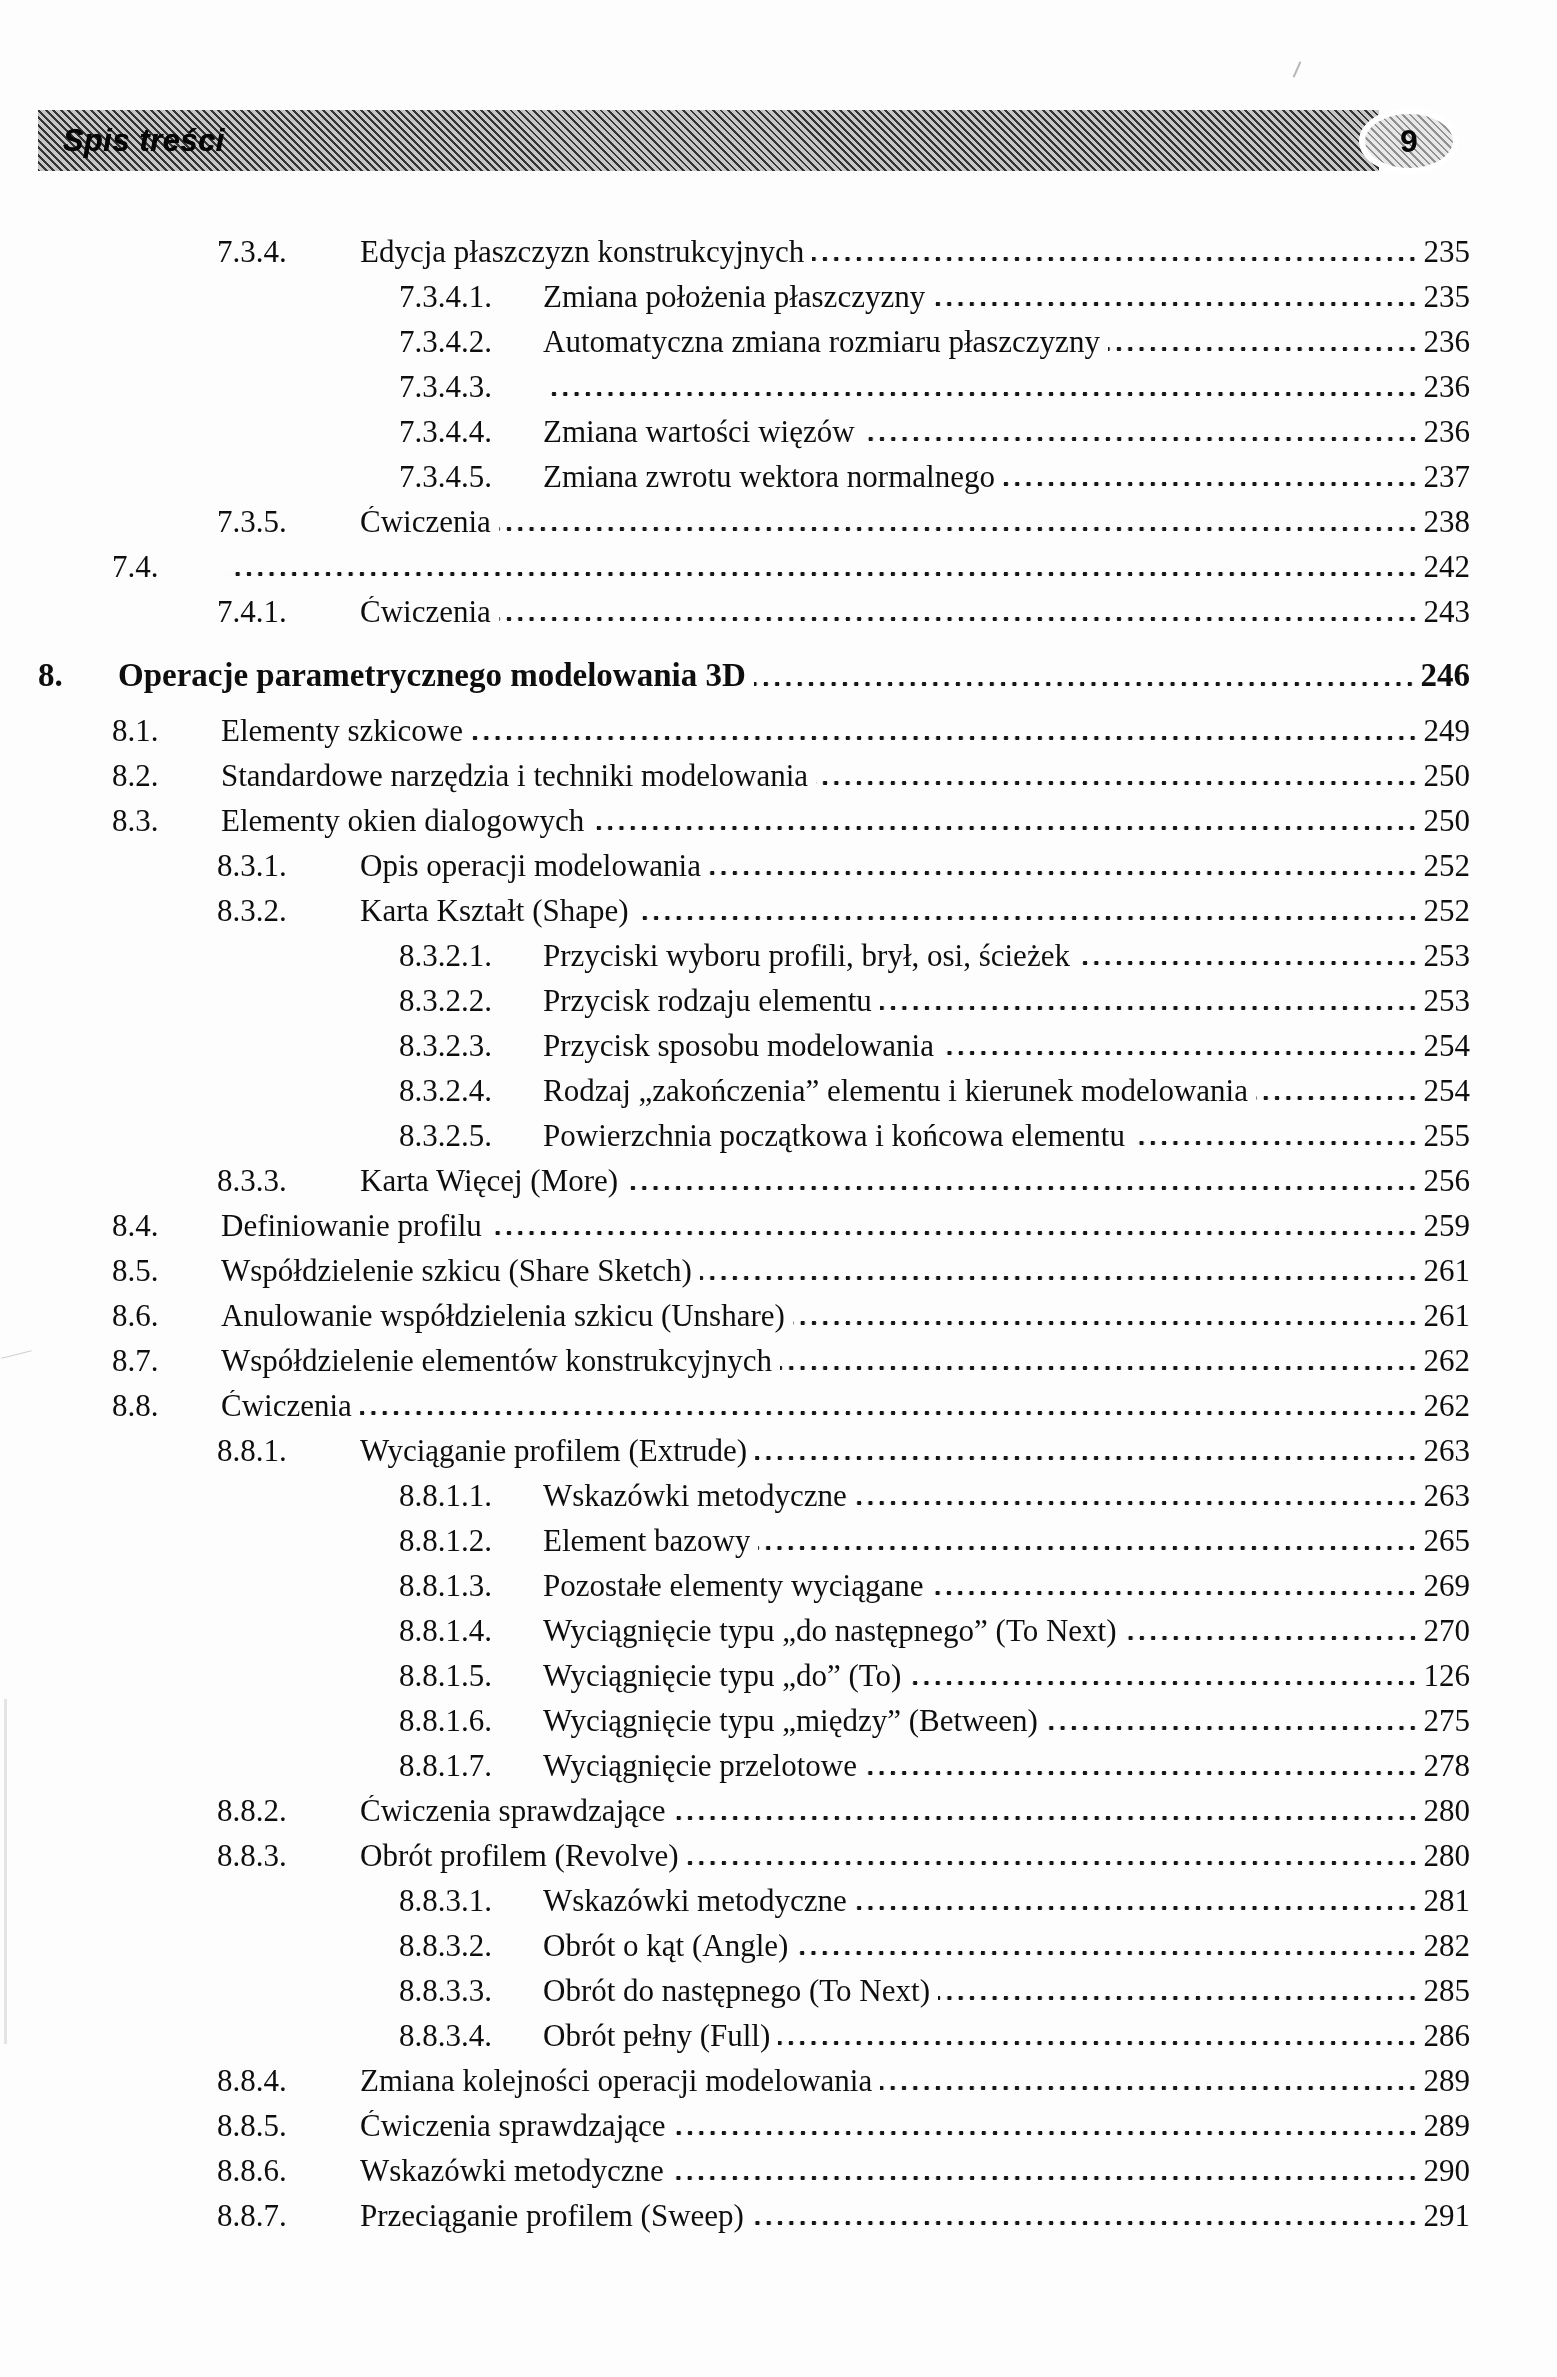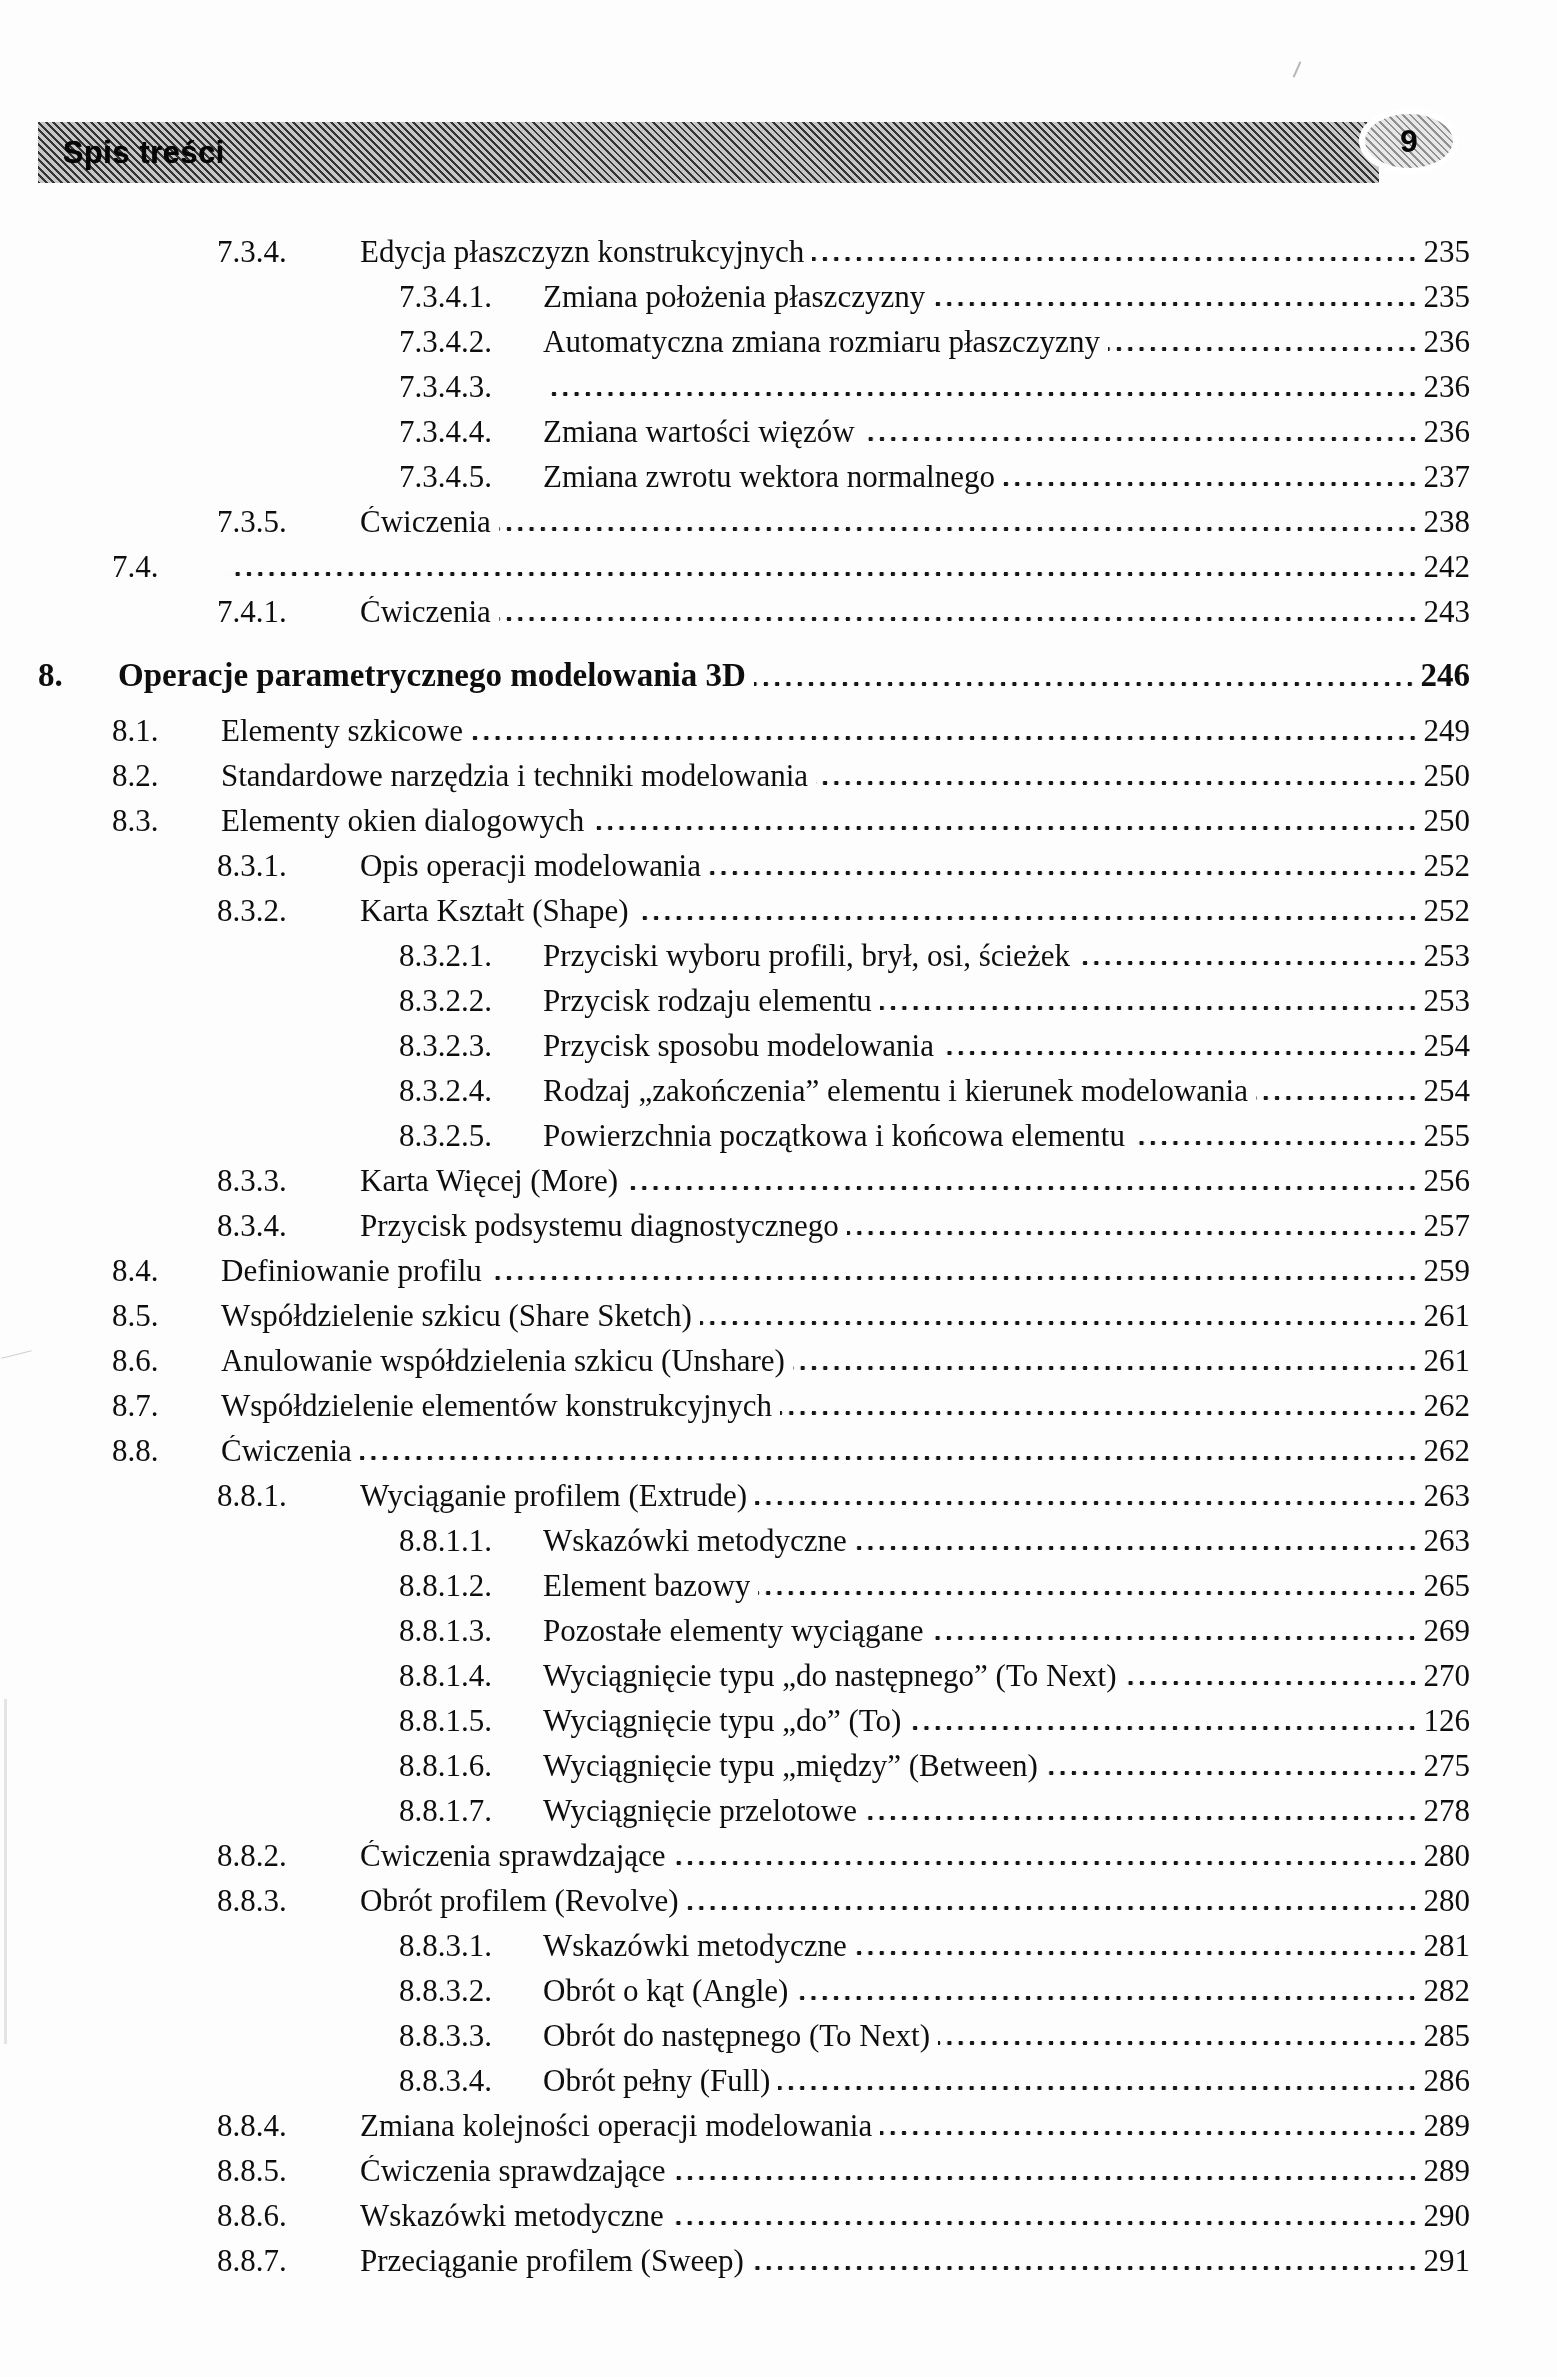--- a/index.html
+++ b/index.html
@@ -8,22 +8,23 @@
     background:#fdfdfd;
     font-family:"Liberation Serif", serif;
     color:#0e0e0e;
     overflow:hidden;
     position:relative;
   }
   .page{position:absolute;inset:0;}
 
   
   .header-bar{
-    position:absolute;left:38px;top:122px;width:1341px;height:61px;
+    position:absolute;left:38px;top:110px;width:1341px;height:61px;
     background:repeating-linear-gradient(45deg,#343434 0px,#343434 2px,#c7c7c7 2px,#c7c7c7 5.3px);
+    font-style:italic;
   }
   .header-title{
     position:absolute;left:25px;top:0;height:61px;line-height:61px;
     font-family:"Liberation Sans", sans-serif;
     font-weight:700;font-size:30.5px;letter-spacing:0.7px;color:#060606;
     text-shadow:0 0 0.7px #000;
   }
   .page-badge{
     position:absolute;left:1359px;top:108px;width:100px;height:66px;
     border-radius:50%;
@@ -199,26 +200,20 @@
     <span class="title">Powierzchnia początkowa i końcowa elementu</span>
     <span class="leader"></span>
     <span class="pg">255</span>
   </div>
       <div class="row lvl3">
     <span class="num">8.3.3.</span>
     <span class="title">Karta Więcej (More)</span>
     <span class="leader"></span>
     <span class="pg">256</span>
   </div>
-      <div class="row lvl3">
-    <span class="num">8.3.4.</span>
-    <span class="title">Przycisk podsystemu diagnostycznego</span>
-    <span class="leader"></span>
-    <span class="pg">257</span>
-  </div>
       <div class="row lvl2">
     <span class="num">8.4.</span>
     <span class="title">Definiowanie profilu</span>
     <span class="leader"></span>
     <span class="pg">259</span>
   </div>
       <div class="row lvl2">
     <span class="num">8.5.</span>
     <span class="title">Współdzielenie szkicu (Share Sketch)</span>
     <span class="leader"></span>

